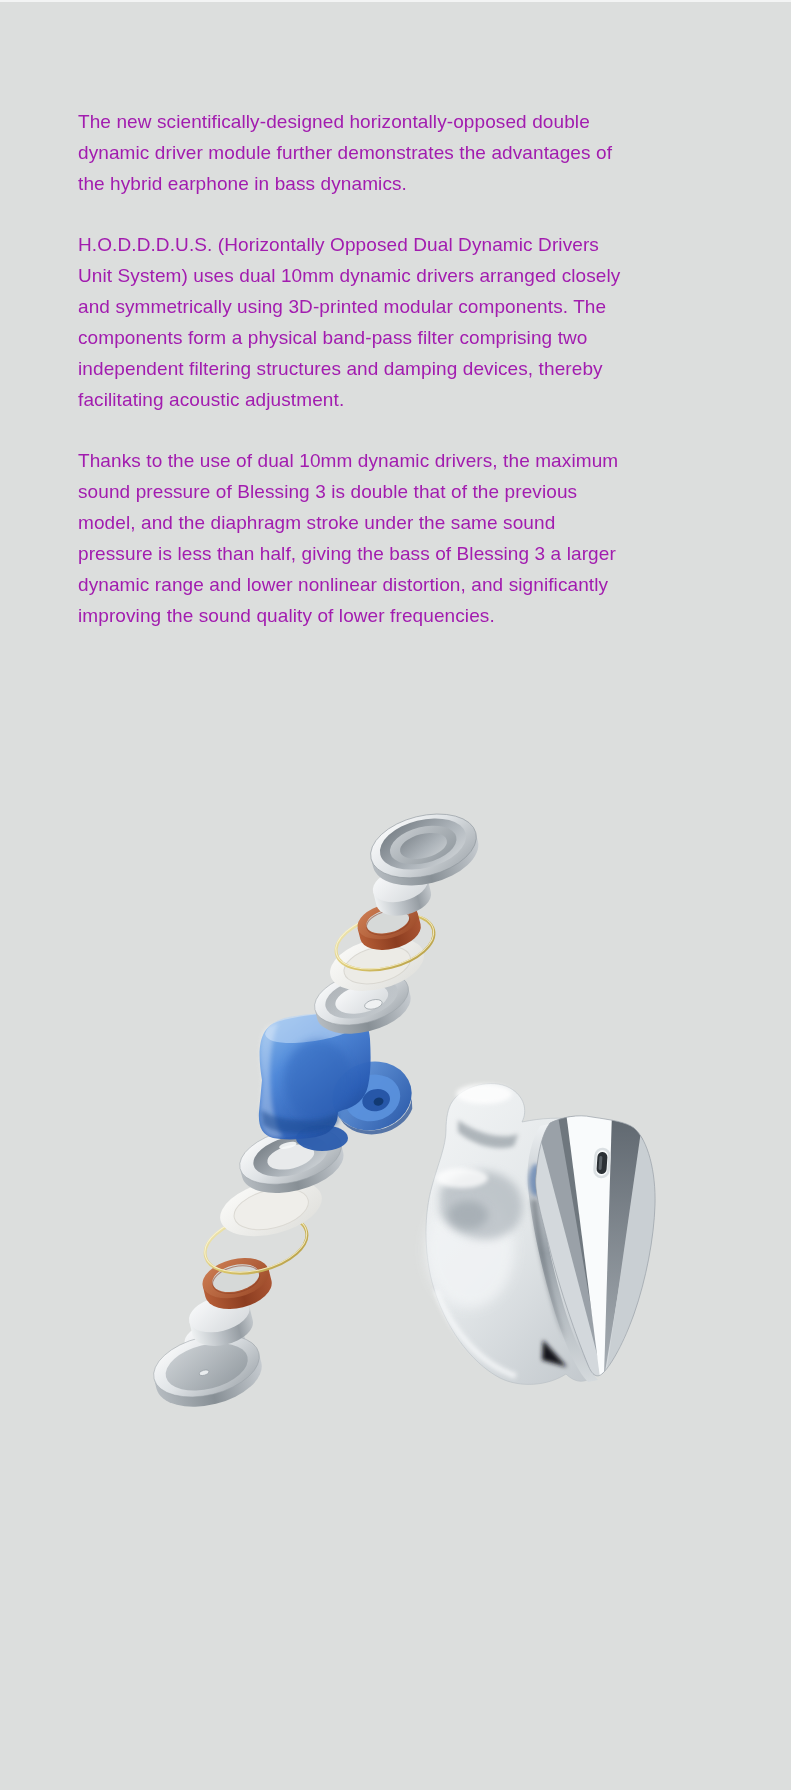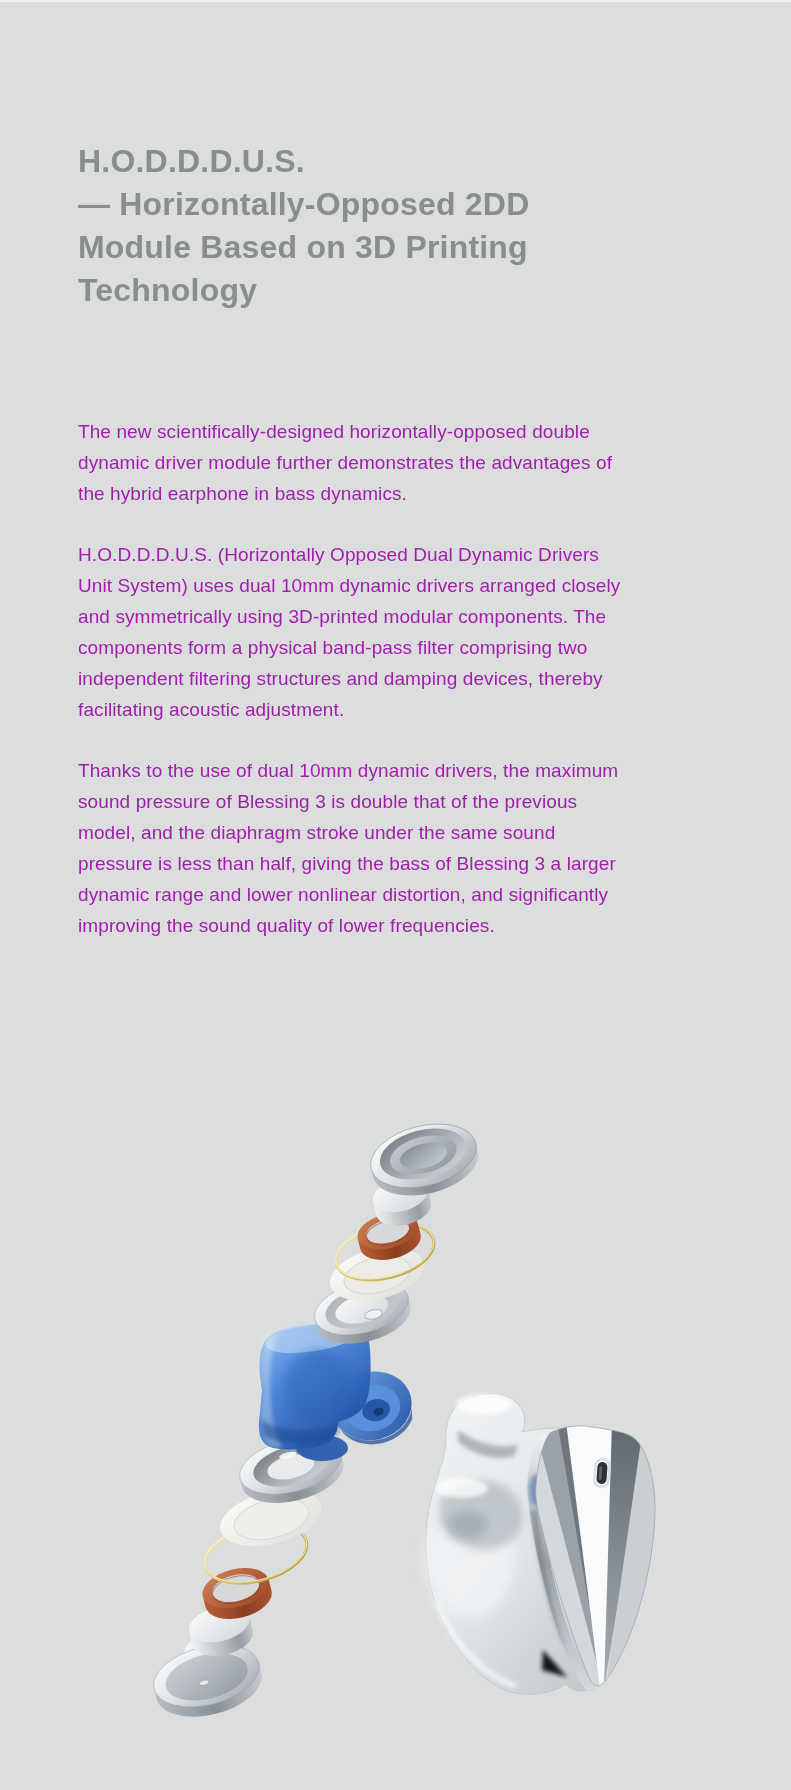--- a/index.html
+++ b/index.html
@@ -27,24 +27,20 @@
   p.first{margin-top:104px;}
   figure{margin:149px 0 0 0;width:791px;height:700px;}
   svg{display:block;}
 </style>
 </head>
 <body>
 
 <div class="top-line"></div>
 
 <main>
-  <h1>H.O.D.D.D.U.S.
-— Horizontally-Opposed 2DD
-Module Based on 3D Printing
-Technology</h1>
   <p class="first">The new scientifically-designed horizontally-opposed double
 dynamic driver module further demonstrates the advantages of
 the hybrid earphone in bass dynamics.</p>
   <p>H.O.D.D.D.U.S. (Horizontally Opposed Dual Dynamic Drivers
 Unit System) uses dual 10mm dynamic drivers arranged closely
 and symmetrically using 3D-printed modular components. The
 components form a physical band-pass filter comprising two
 independent filtering structures and damping devices, thereby
 facilitating acoustic adjustment.</p>
   <p>Thanks to the use of dual 10mm dynamic drivers, the maximum

